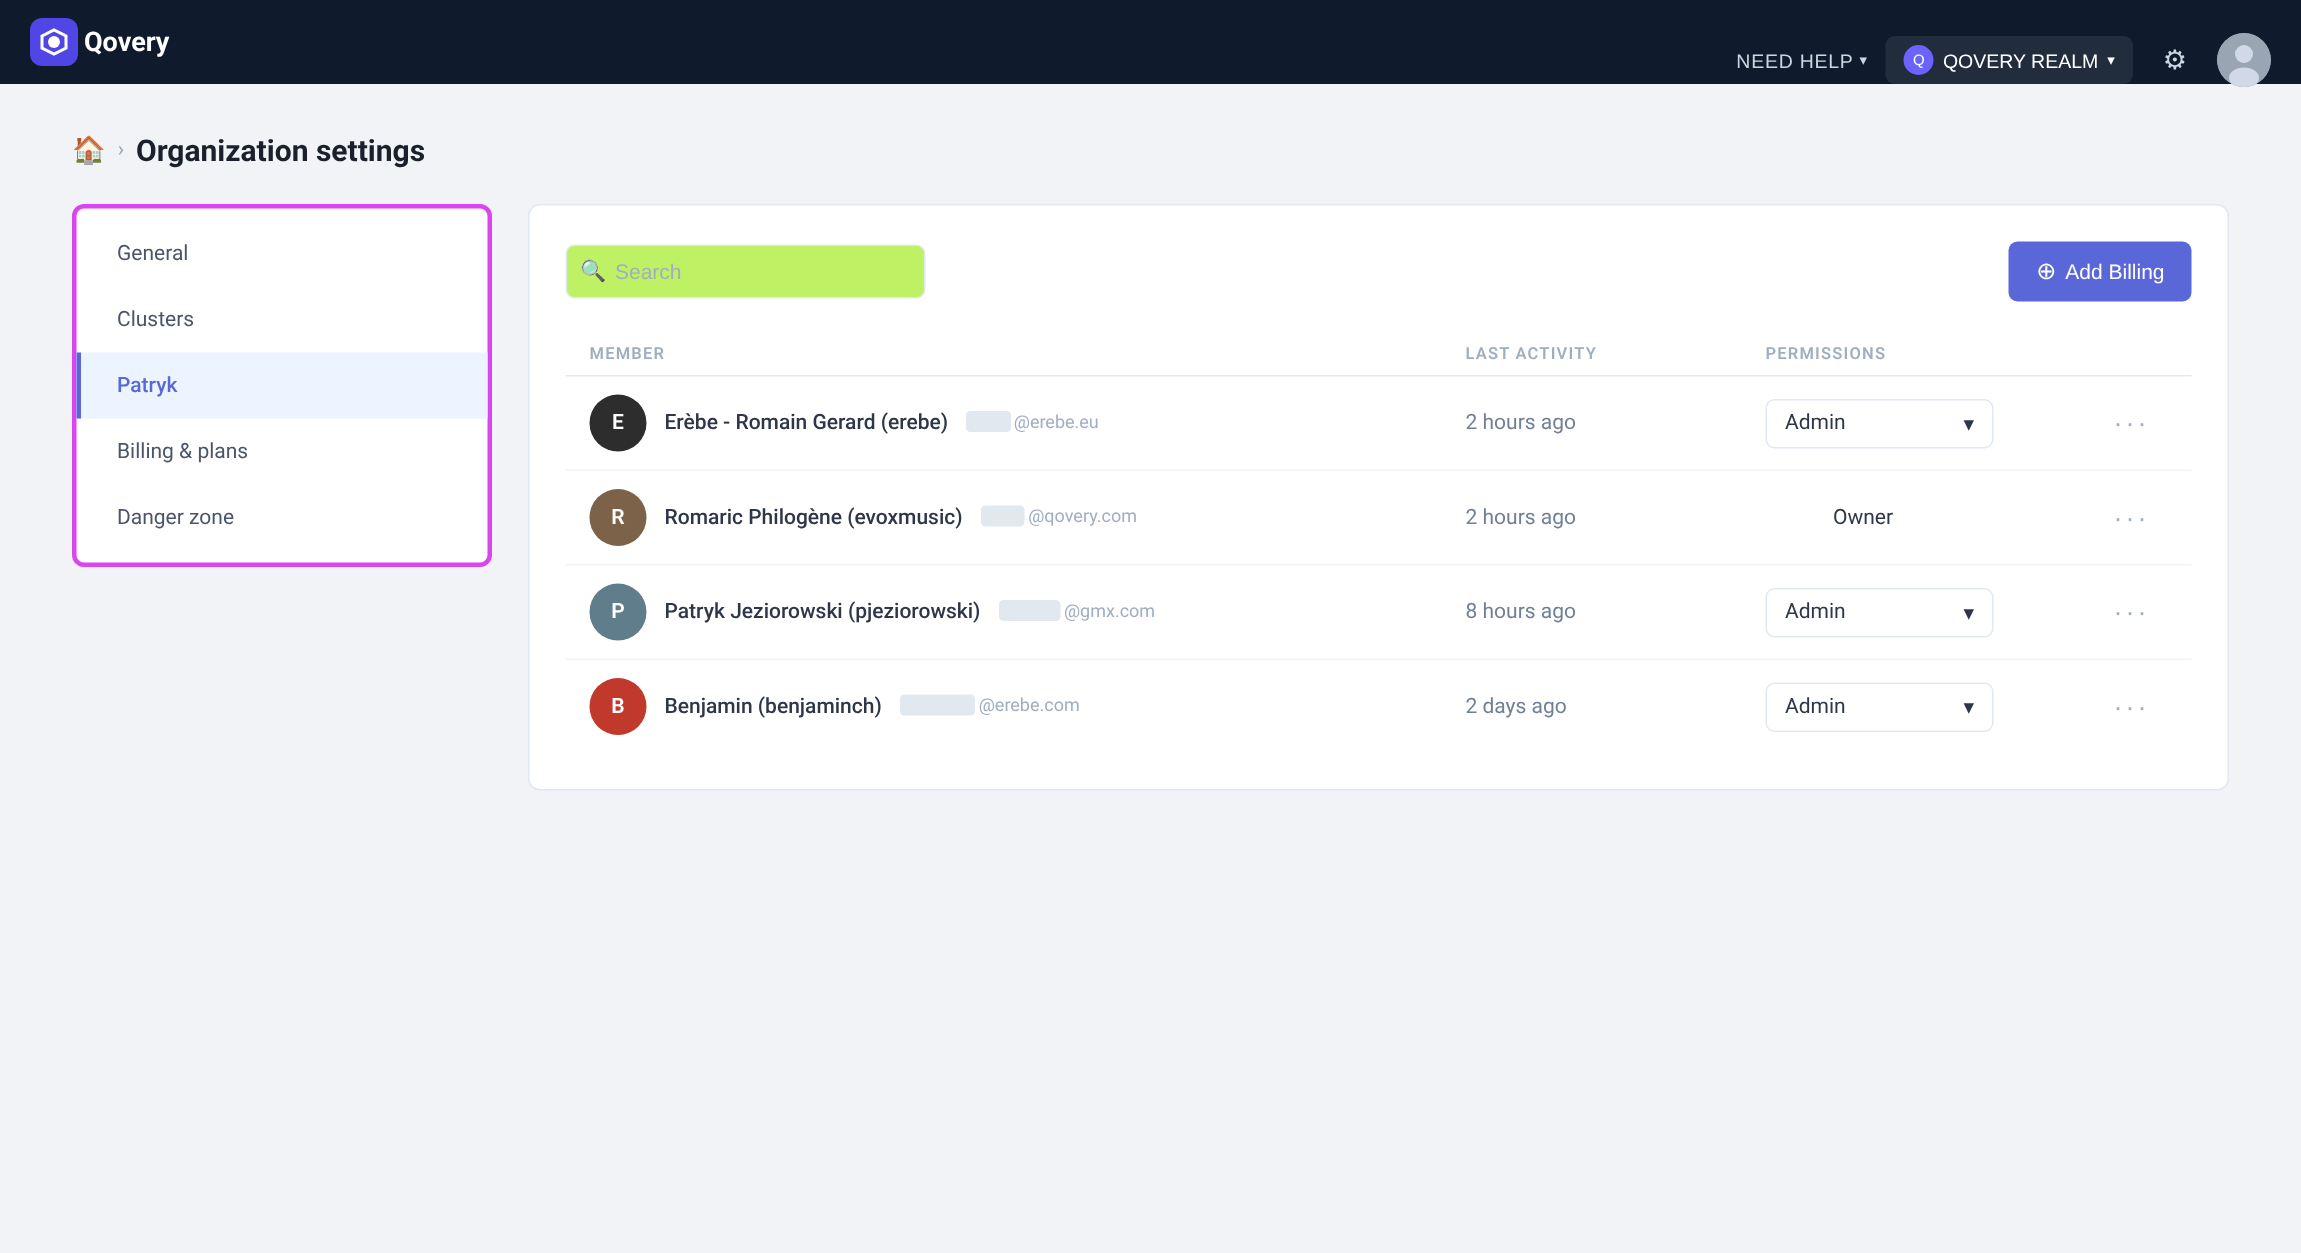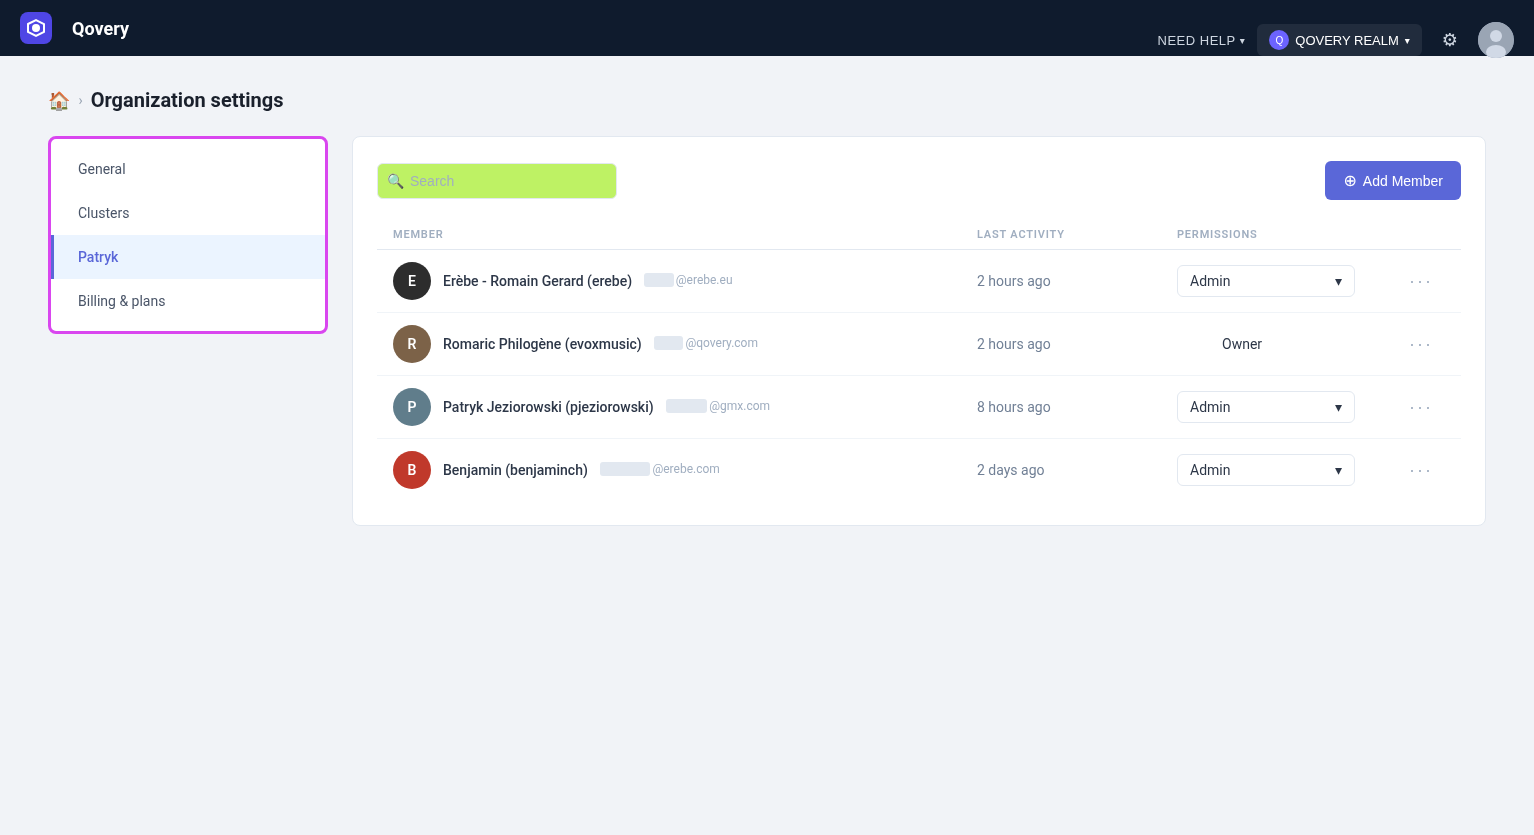--- a/index.html
+++ b/index.html
@@ -10,21 +10,21 @@
       background: #0f1b2d;
       height: 56px;
       display: flex;
       align-items: center;
       justify-content: space-between;
       padding: 0 20px;
     }
     .topbar-logo {
       display: flex;
       align-items: center;
-      gap: 20px;
+      gap: 4px;
     }
     .logo-icon {
       width: 32px;
       height: 32px;
     }
     .logo-text {
       color: #fff;
       font-size: 18px;
       font-weight: 700;
     }
@@ -249,21 +249,21 @@
     }
     .activity-cell { font-size: 14px; color: #718096; }
     .permission-cell { display: flex; align-items: center; }
     .permission-dropdown {
       border: 1px solid #e2e8f0;
       border-radius: 6px;
       padding: 7px 12px;
       font-size: 14px;
       color: #2d3748;
       background: #fff;
-      width: 178px;
+      width: 152px;
       display: flex;
       align-items: center;
       justify-content: space-between;
       cursor: pointer;
     }
     .owner-label { font-size: 14px; color: #2d3748; margin-left: 45px; }
     .more-btn {
       background: none;
       border: none;
       cursor: pointer;
@@ -316,32 +316,33 @@
     <span class="breadcrumb-title">Organization settings</span>
   </div>
 
   <div class="layout">
 
     <div class="sidebar">
       <div class="sidebar-item">General</div>
       <div class="sidebar-item">Clusters</div>
       <div class="sidebar-item active">Patryk</div>
       <div class="sidebar-item">Billing &amp; plans</div>
+      <div class="sidebar-item">Danger zone</div>
     </div>
 
     <div class="main-panel">
 
       <div class="toolbar">
         <div class="search-box">
           <span class="search-icon-wrap">🔍</span>
           <input class="search-input" type="text" placeholder="Search" style="">
         </div>
         <button class="add-member-btn">
           <span style="font-size:16px;">⊕</span>
-          <span>Add Member</span>
+          <span>Add Billing</span>
         </button>
       </div>
 
       <div class="table-header">
         <div class="table-header-cell">MEMBER</div>
         <div class="table-header-cell">LAST ACTIVITY</div>
         <div class="table-header-cell">PERMISSIONS</div>
         <div class="table-header-cell"></div>
       </div>
 

